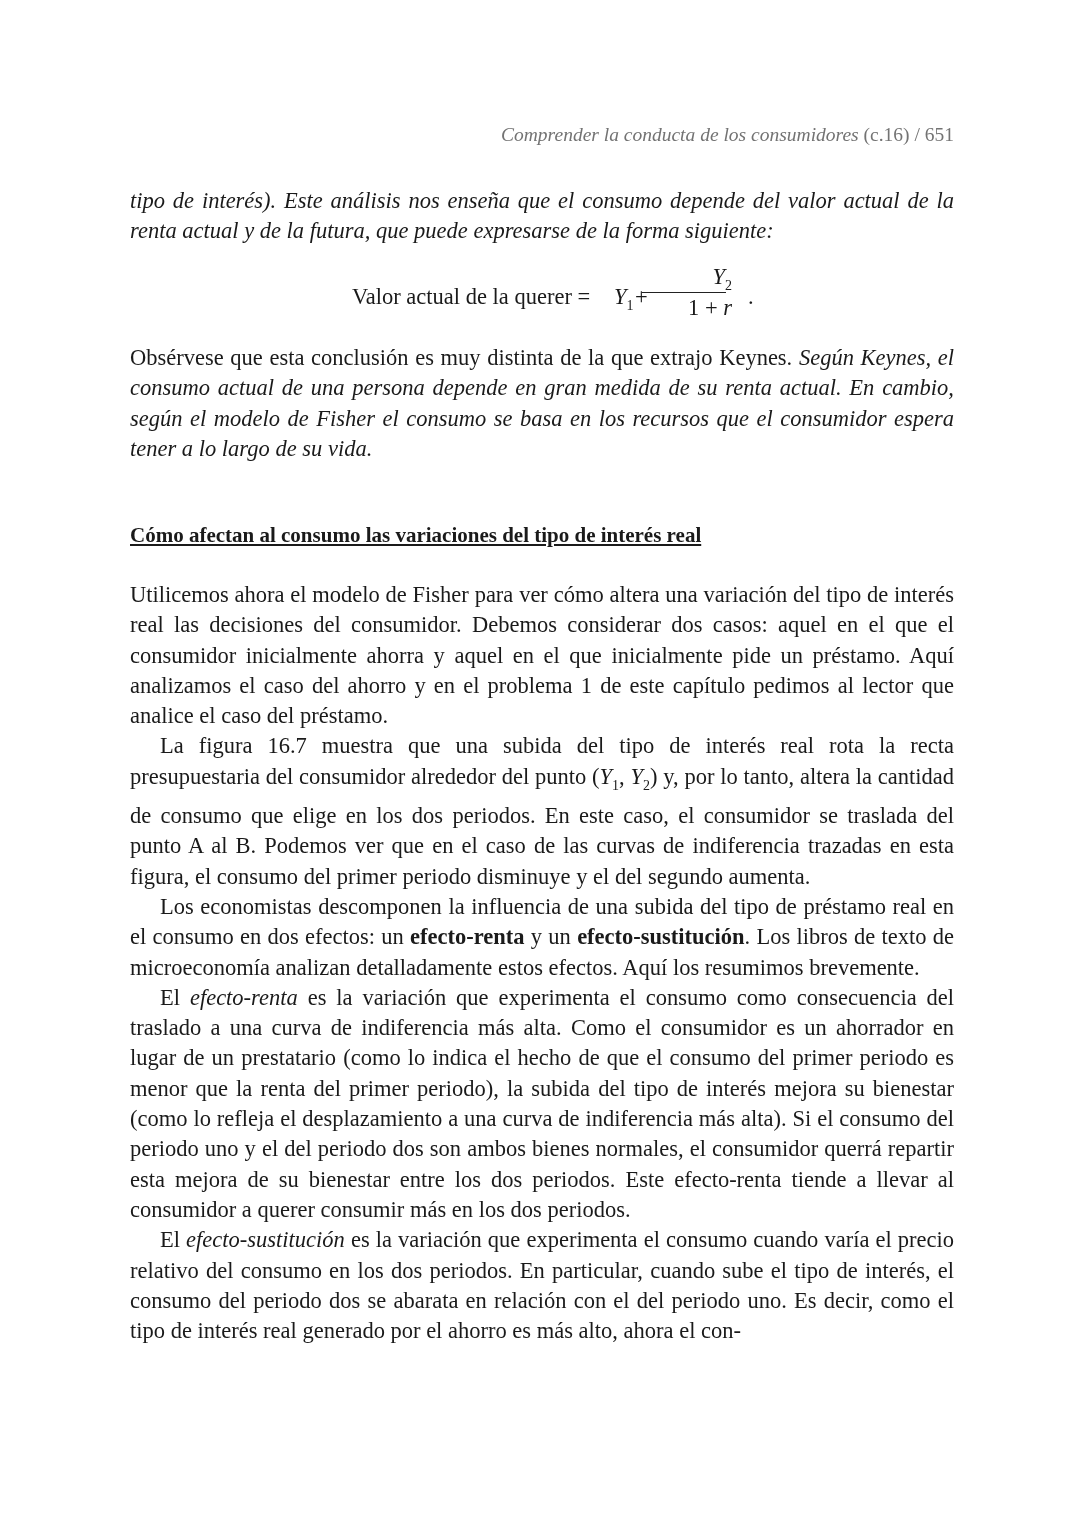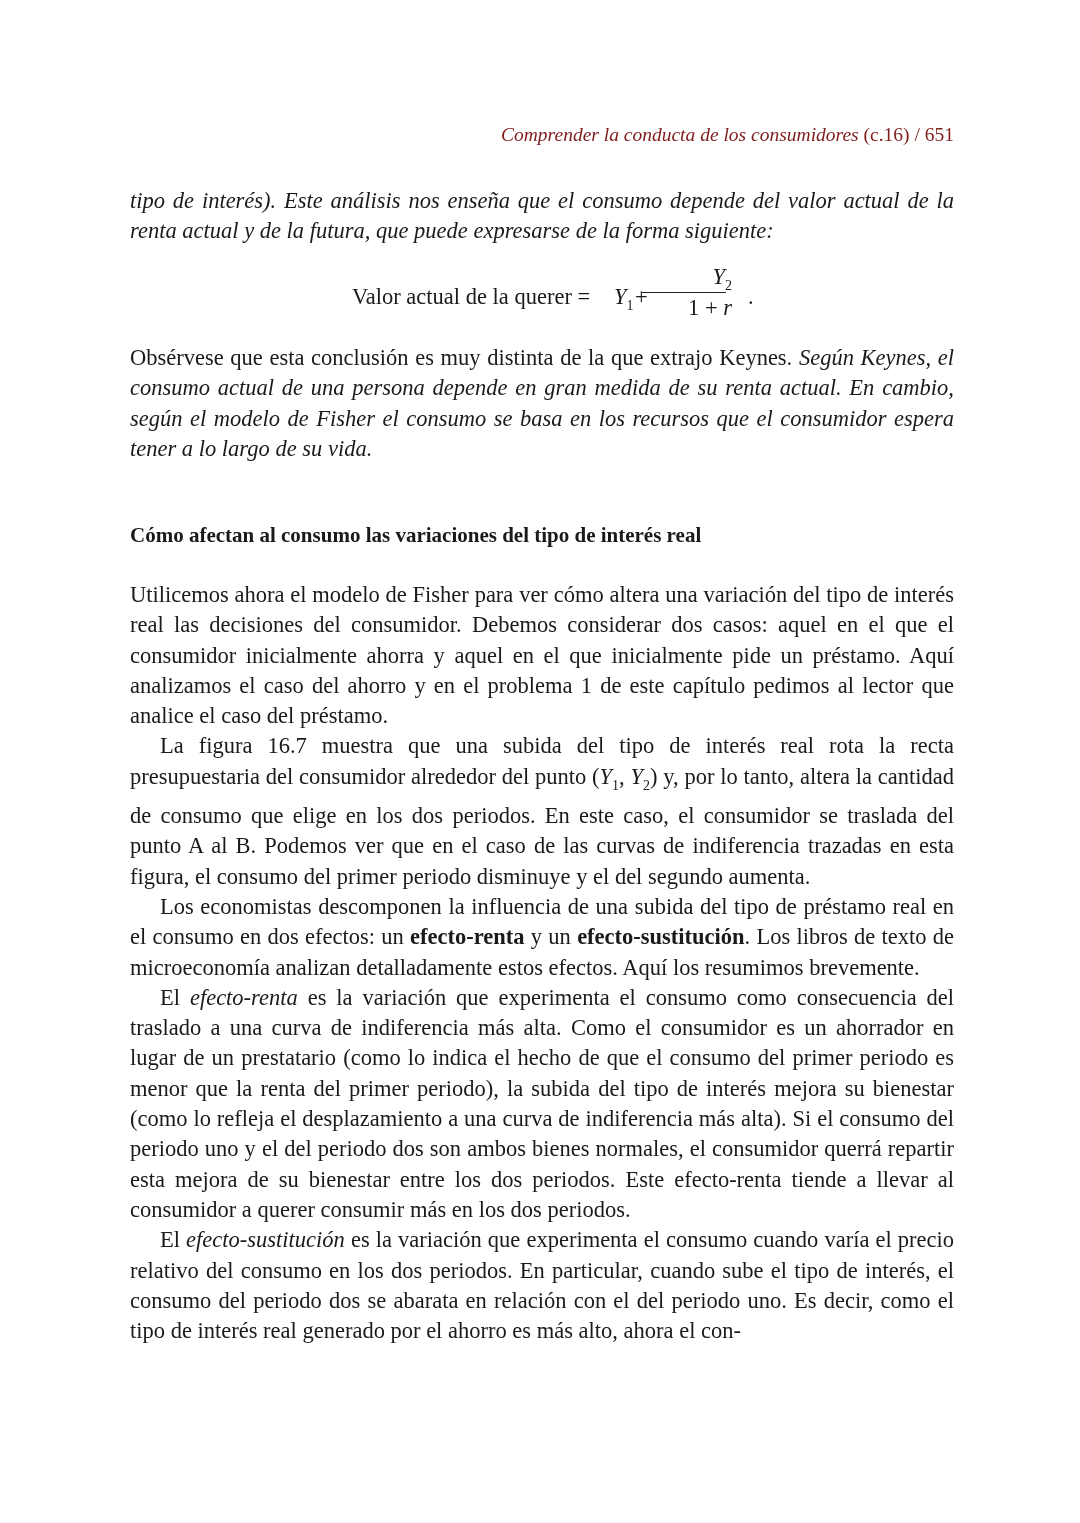--- a/index.html
+++ b/index.html
@@ -1,37 +1,37 @@
 <!DOCTYPE html>
 <html><head>
 <meta charset="utf-8">
 <style>
   html, body { margin: 0; padding: 0; background: #ffffff; }
   body { width: 1080px; height: 1523px; position: relative; overflow: hidden;
          font-family: "Liberation Serif", "DejaVu Serif", serif; color: #1a1a1a; }
   .page { position: absolute; left: 130px; top: 0; width: 824px; }
-  .running-head { position: absolute; right: 126px; top: 124px; font-size: 19.5px; white-space: nowrap; color: #7f1d1d; }
+  .running-head { position: absolute; right: 126px; top: 124px; font-size: 19.5px; white-space: nowrap; color: #737373; }
   .running-head .rh-title { font-style: italic; }
   .text { font-size: 22.5px; line-height: 30.3px; text-align: justify; margin: 0; }
   .p1 { position: absolute; top: 186px; left: 0; width: 824px; font-style: italic; }
   .formula { position: absolute; top: 262px; left: 222px; font-size: 22.5px; white-space: nowrap; height: 66px; }
   .formula .lhs { position: absolute; left: 0; top: 22px; }
   .formula .y1 { position: absolute; left: 262px; top: 22px; font-style: italic; }
   .formula .y1 sub { font-style: normal; font-size: 14px; vertical-align: -6px; }
   .formula .plus { position: absolute; left: 283px; top: 22px; }
   .formula .frac { position: absolute; left: 284px; top: 0; width: 96px; text-align: right; }
   .formula .num { display: block; font-style: italic; height: 30px; line-height: 30px; }
   .formula .num sub { font-style: normal; font-size: 14px; vertical-align: -6px; }
   .formula .bar { display: block; border-top: 1.3px solid #222; margin: 0 6px; }
   .formula .den { display: block; line-height: 30px; }
   .formula .den i { font-style: italic; }
   .formula .dot { position: absolute; left: 396px; top: 22px; }
   .p2 { position: absolute; top: 343px; left: 0; width: 824px; }
   .it { font-style: italic; }
-  .heading { position: absolute; top: 523px; left: 0; font-weight: bold; font-size: 21px; margin: 0; }
+  .heading { position: absolute; top: 523px; left: 0; font-weight: bold; font-size: 21px; margin: 0; text-decoration: underline; }
   .p3 { position: absolute; top: 580px; left: 0; width: 824px; }
   .indent { text-indent: 30px; }
   .sub { font-size: 14px; vertical-align: -6px; font-style: normal; }
 </style>
 </head>
 <body>
 
 <div class="running-head">
   <span class="rh-title">Comprender la conducta de los consumidores</span>
   <span>(c.16)</span>

